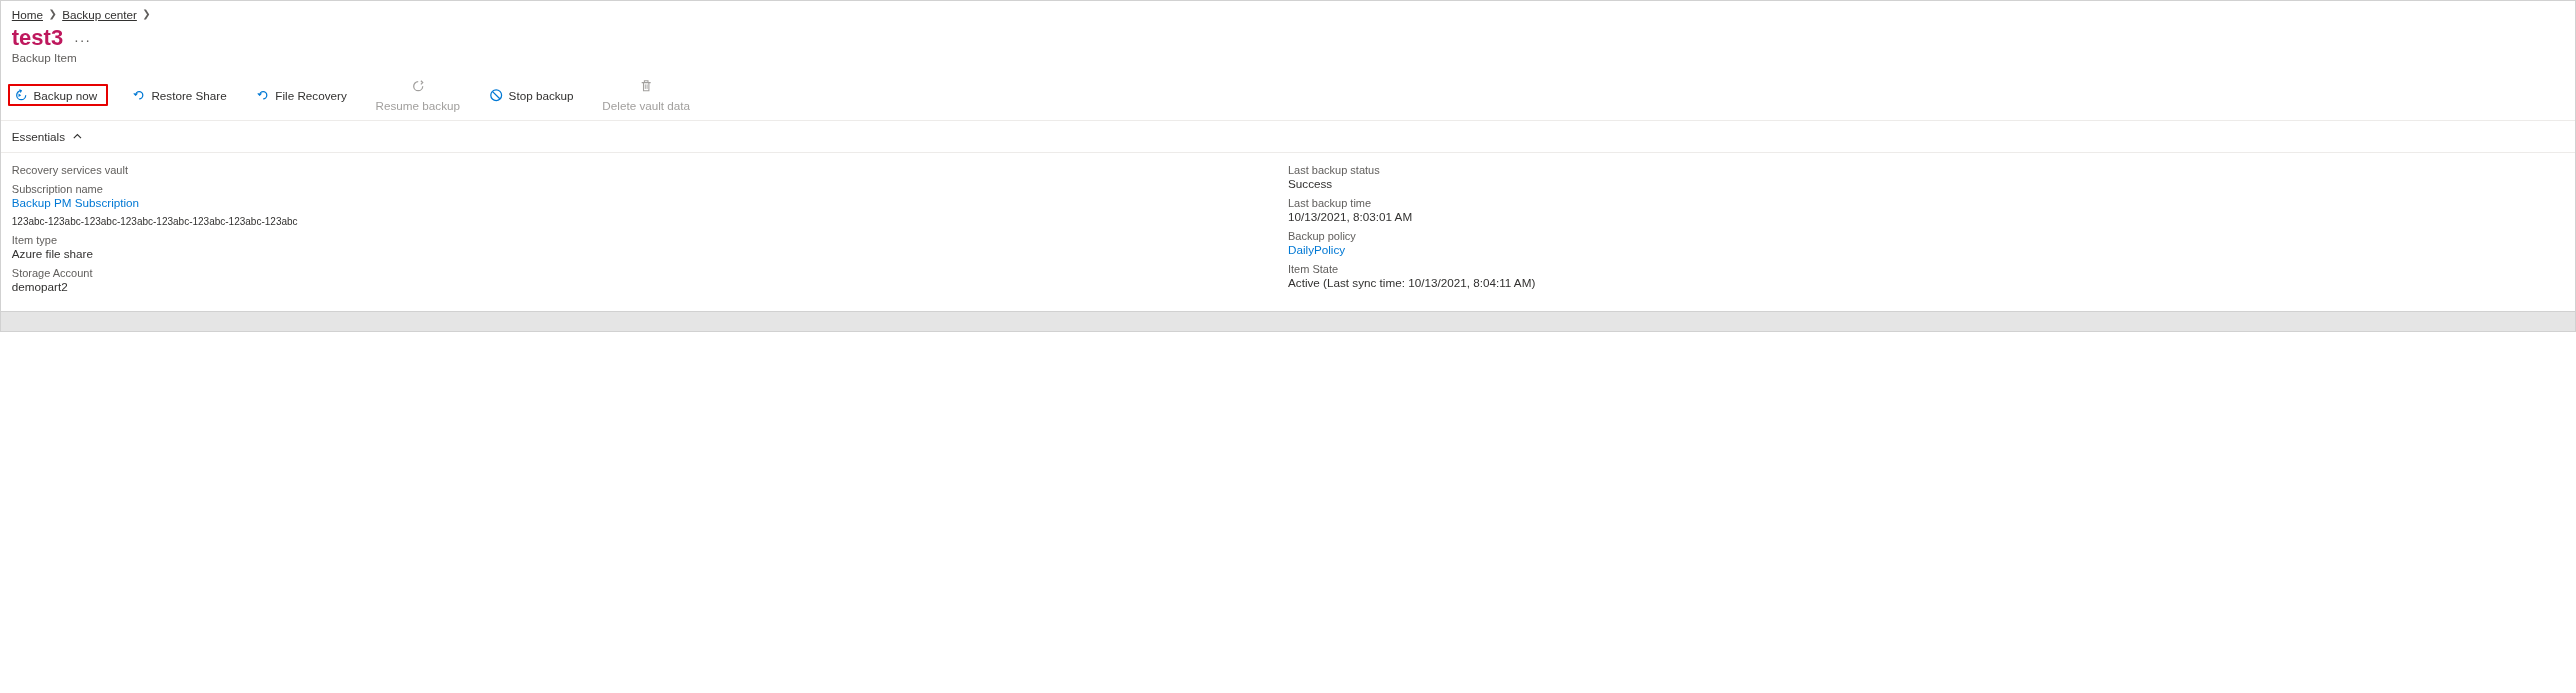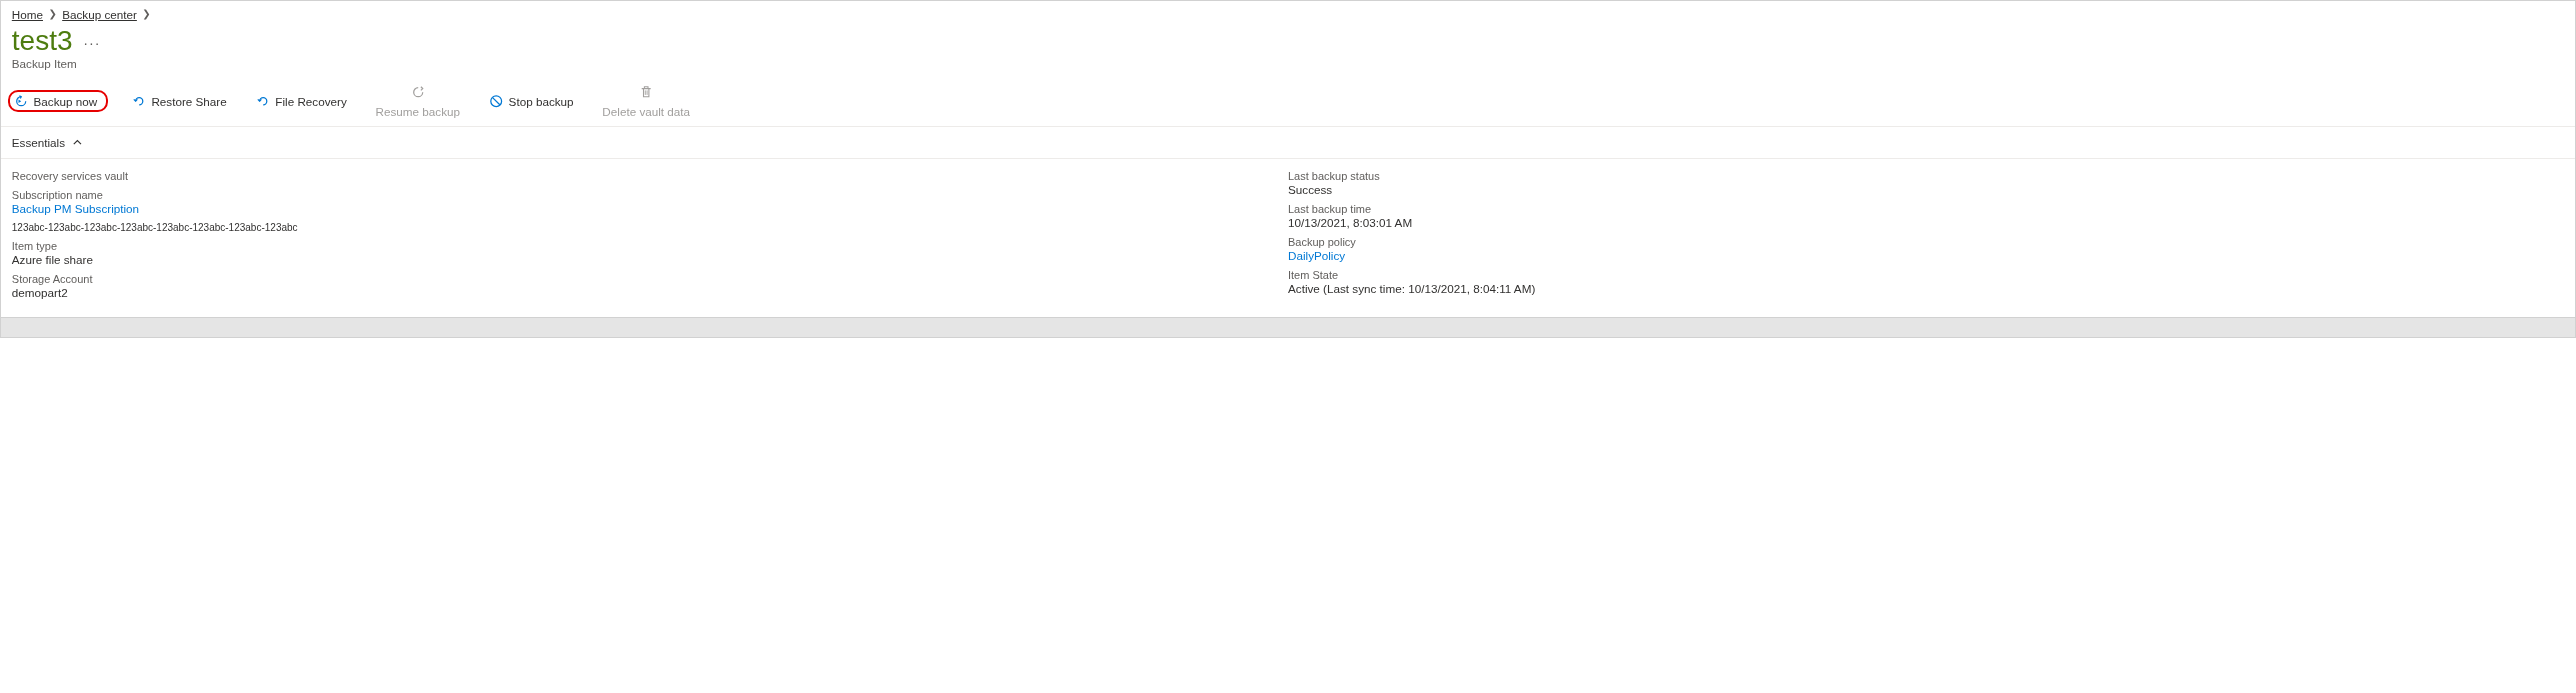--- a/index.html
+++ b/index.html
@@ -24,23 +24,23 @@
     .breadcrumb-sep { color: #605e5c; font-size: 10px; }
 
     
     .title-row {
       display: flex;
       align-items: center;
       padding: 1.8px 10.8px 0 10.8px;
       gap: 10.8px;
     }
     .page-title {
-      font-size: 28px;
-      font-weight: 400;
-      color: #4d7c0f;
+      font-size: 22px;
+      font-weight: 700;
+      color: #be185d;
     }
     .more-dots {
       color: #605e5c;
       font-size: 14.4px;
       cursor: pointer;
       letter-spacing: 0.9px;
       padding-top: 5.4px;
     }
     .subtitle {
       padding: 0 10.8px 7.2px 10.8px;
@@ -72,21 +72,21 @@
     }
     .toolbar-btn .icon {
       width: 14.4px;
       height: 14.4px;
       display: inline-flex;
       align-items: center;
       justify-content: center;
     }
     .toolbar-btn.highlight {
       border: 2.2px solid #e60000;
-      border-radius: 10px;
+      border-radius: 1px;
       padding: 1.8px 9px 1.8px 3.6px;
     }
 
     
     .essentials-header {
       display: flex;
       align-items: center;
       padding: 9px 10.8px;
       border-bottom: 0.9px solid #edebe9;
       gap: 7.2px;

